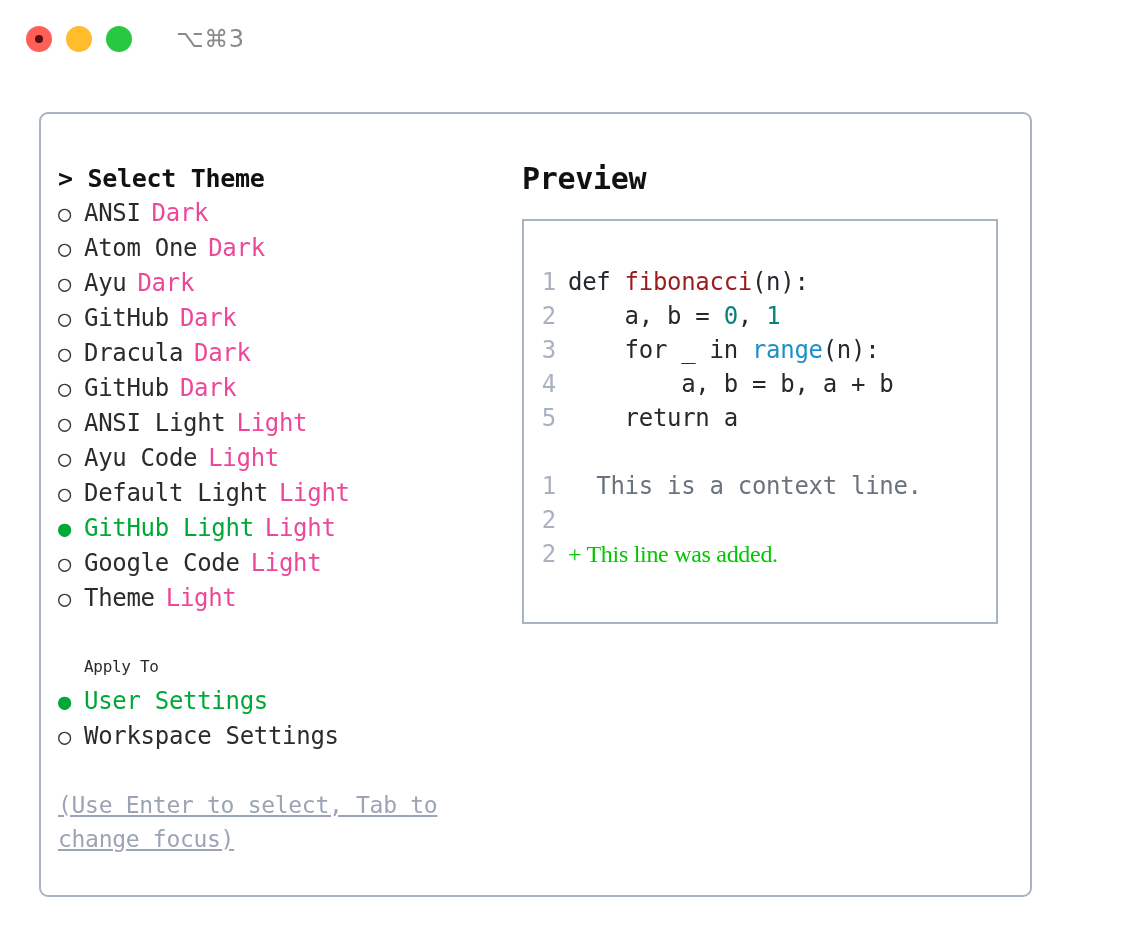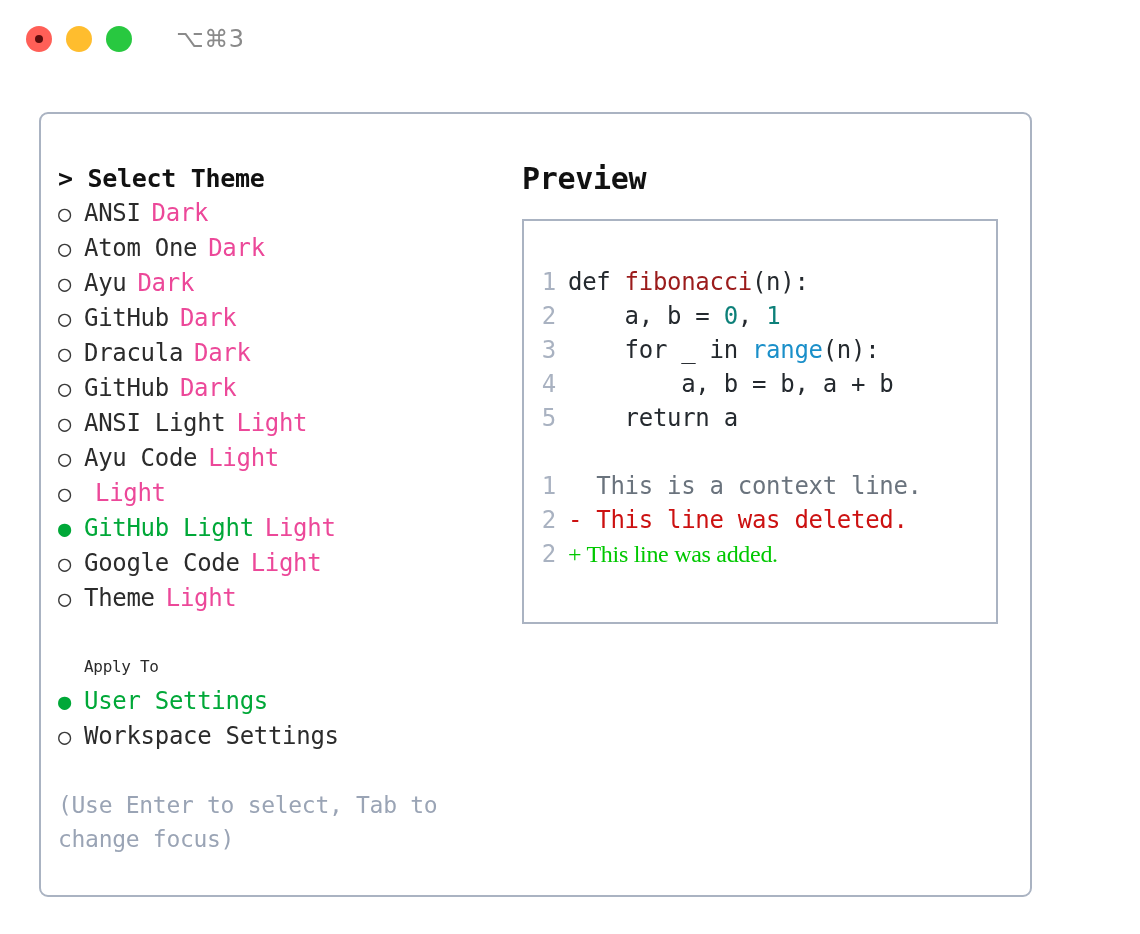--- a/index.html
+++ b/index.html
@@ -148,20 +148,21 @@
     white-space: nowrap;
   }
 
   .hint {
     margin-top: 34px;
     font-size: 23px;
     color: #9aa4b5;
     line-height: 34px;
     letter-spacing: -0.3px;
     max-width: 410px;
+    text-decoration: underline;
   }
 
   
   .preview-title {
     font-size: 30px;
     font-weight: bold;
     color: #111111;
     letter-spacing: -0.3px;
     line-height: 34px;
     margin-bottom: 23px;
@@ -266,20 +267,21 @@
           </div>
 
           <div class="opt-row">
             <span class="marker">○</span>
             <span class="opt-label">Ayu Code</span>
             <span class="opt-badge">Light</span>
           </div>
 
           <div class="opt-row">
             <span class="marker">○</span>
+            <span class="opt-label">Default Light</span>
             <span class="opt-badge">Light</span>
           </div>
 
           <div class="opt-row selected">
             <span class="marker sel">●</span>
             <span class="opt-label">GitHub Light</span>
             <span class="opt-badge">Light</span>
           </div>
 
           <div class="opt-row">
@@ -354,21 +356,20 @@
 
           <div>
 
             <div class="code-line">
               <span class="lineno">1</span>
               <span class="diff-ctx">  This is a context line.</span>
             </div>
 
             <div class="code-line">
               <span class="lineno">2</span>
-              <span class="diff-del">- This line was deleted.</span>
             </div>
 
             <div class="code-line">
               <span class="lineno">2</span>
               <span class="diff-add">+ This line was added.</span>
             </div>
 
           </div>
 
         </div>

